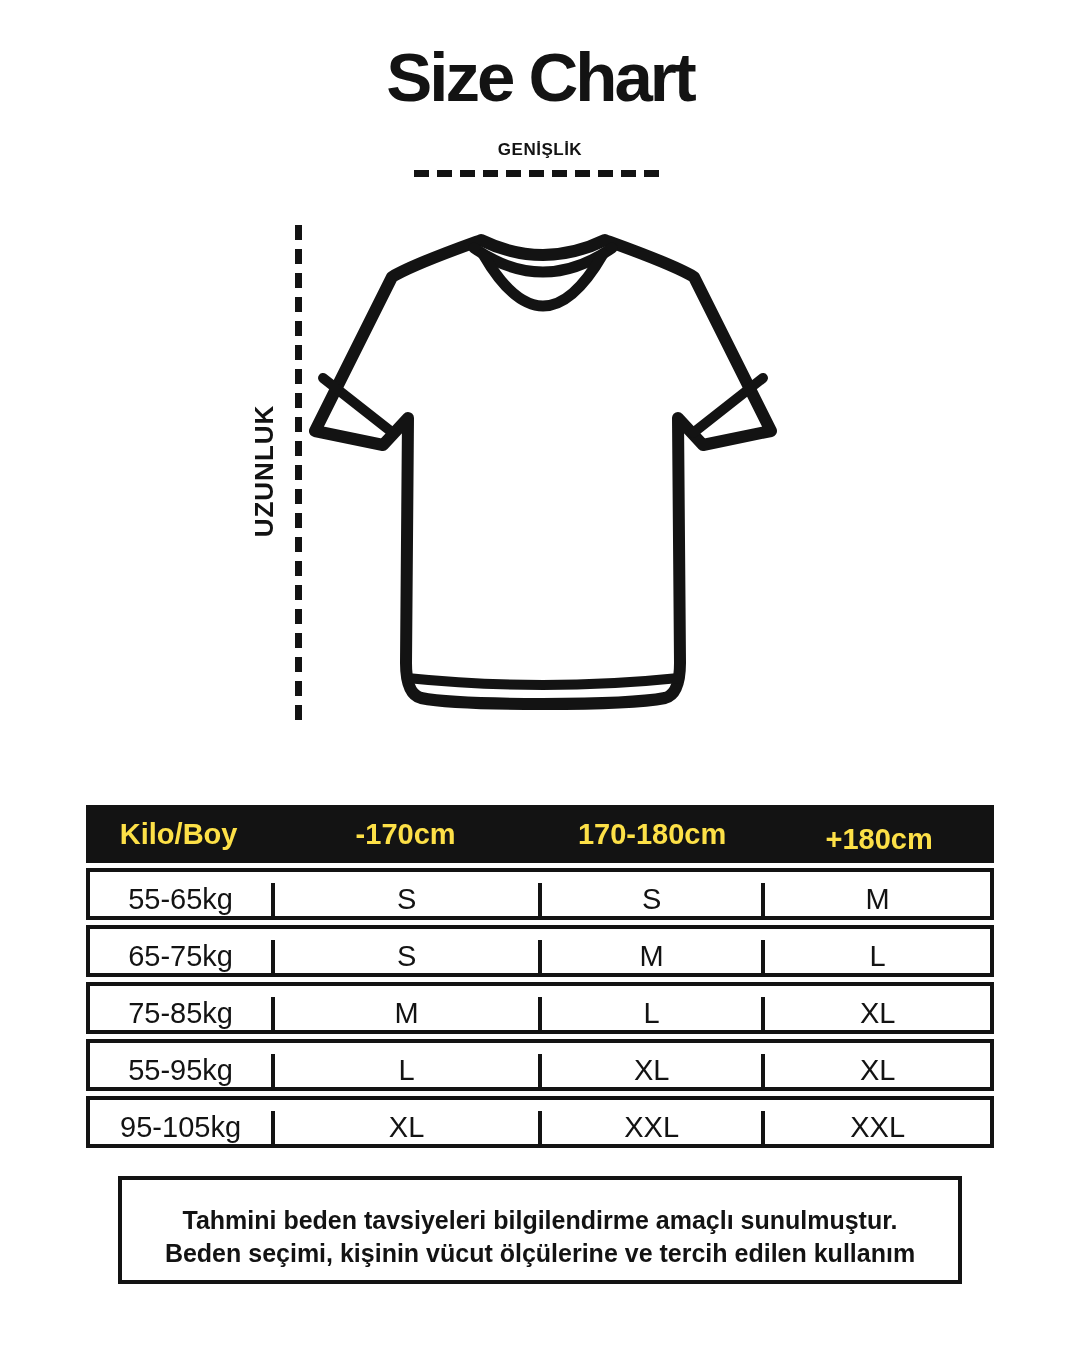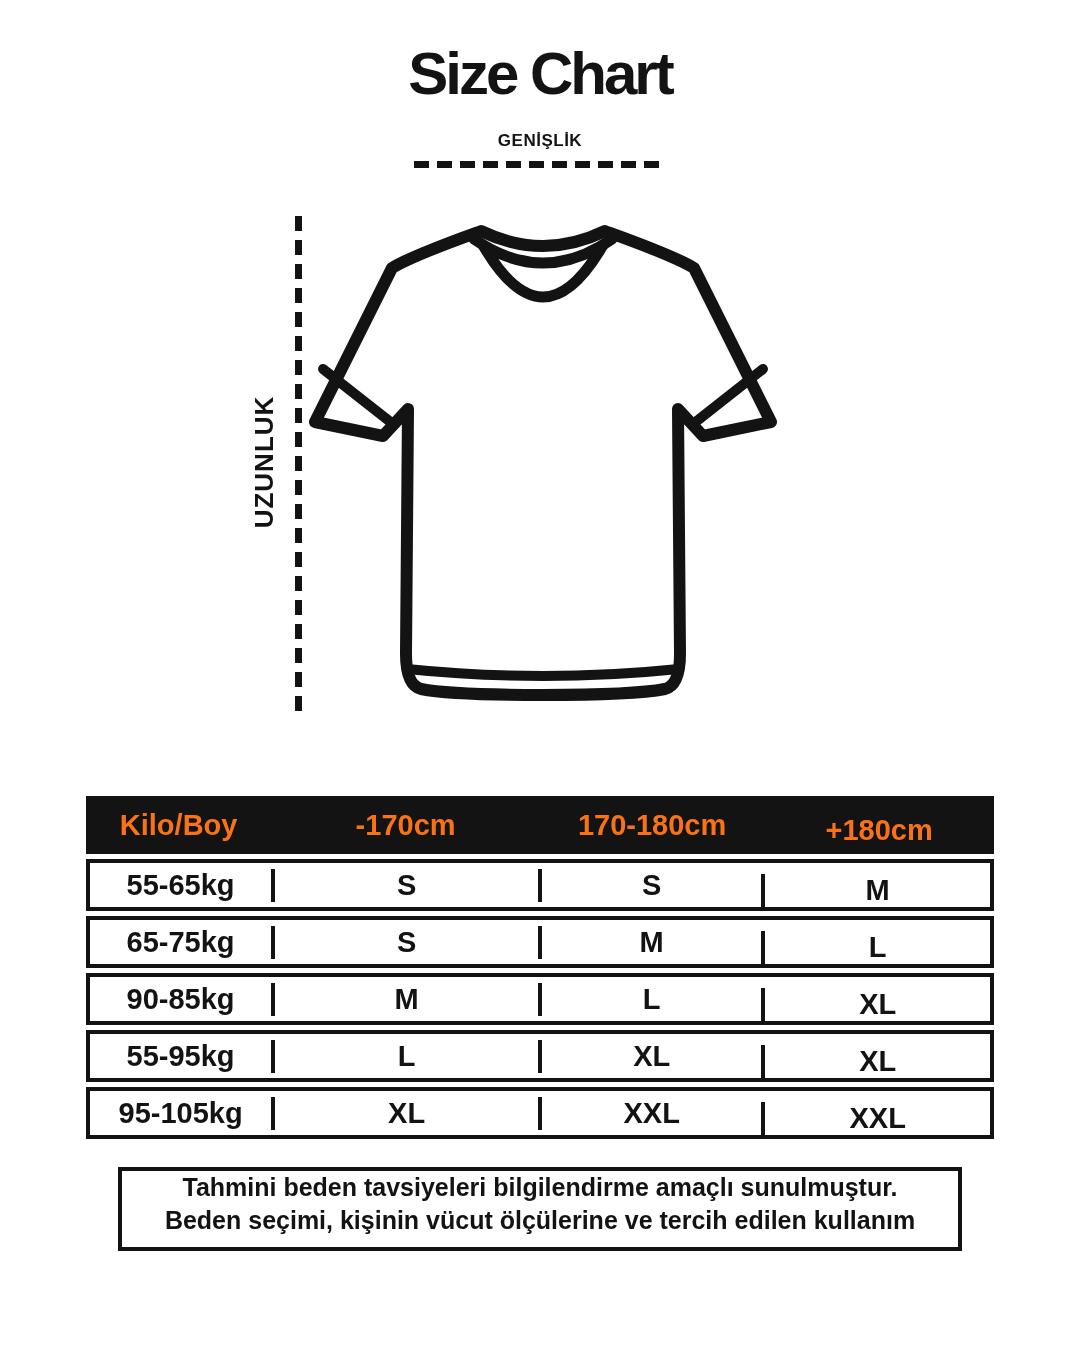--- a/index.html
+++ b/index.html
@@ -6,21 +6,21 @@
   body {
     width:1080px; height:1350px;
     background:#ffffff;
     color:#131313;
     font-family:"Liberation Sans", sans-serif;
     overflow:hidden;
   }
   .title {
     margin-top:42px;
     text-align:center;
-    font-size:60px;
+    font-size:69px;
     font-weight:800;
     letter-spacing:-3px;
     line-height:1.05;
   }
   .width-label {
     margin-top:26px;
     text-align:center;
     font-size:17px;
     font-weight:800;
     letter-spacing:0.5px;
@@ -57,52 +57,52 @@
   }
   .size-table {
     width:908px;
     margin:70px auto 0;
   }
   .t-head {
     display:flex;
     align-items:center;
     height:58px;
     background:#131313;
-    color:#f97316;
+    color:#fde047;
     font-size:29px;
     font-weight:700;
   }
   .t-row {
     display:flex;
-    align-items:center;
+    align-items:flex-end;
     height:52px;
     margin-top:5px;
     border:4px solid #131313;
     background:#ffffff;
     box-sizing:border-box;
     font-size:29px;
-    font-weight:700;
+    font-weight:400;
   }
   .t-cell, .t-hcell {
     display:flex;
     align-items:center;
     justify-content:center;
   }
   .c1 { width:20.4%; }
   .c2 { width:29.6%; }
   .c3 { width:24.7%; }
   .c4 { width:25.3%;margin-top:10px; }
   .t-cell + .t-cell { border-left:4px solid #131313; }
   .note-box {
     width:844px;
     margin:28px auto 0;
     box-sizing:border-box;
     border:4px solid #131313;
     background:#ffffff;
-    padding:0 20px 10px;
+    padding:24px 20px 10px;
     text-align:center;
     font-size:25px;
     font-weight:700;
     line-height:33px;
   }
 </style>
 </head>
 <body>
 
 <div class="title">Size Chart</div>
@@ -156,21 +156,21 @@
     <div class="t-cell c3">S</div>
     <div class="t-cell c4">M</div>
   </div>
   <div class="t-row">
     <div class="t-cell c1">65-75kg</div>
     <div class="t-cell c2">S</div>
     <div class="t-cell c3">M</div>
     <div class="t-cell c4">L</div>
   </div>
   <div class="t-row">
-    <div class="t-cell c1">90-85kg</div>
+    <div class="t-cell c1">75-85kg</div>
     <div class="t-cell c2">M</div>
     <div class="t-cell c3">L</div>
     <div class="t-cell c4">XL</div>
   </div>
   <div class="t-row">
     <div class="t-cell c1">55-95kg</div>
     <div class="t-cell c2">L</div>
     <div class="t-cell c3">XL</div>
     <div class="t-cell c4">XL</div>
   </div>

